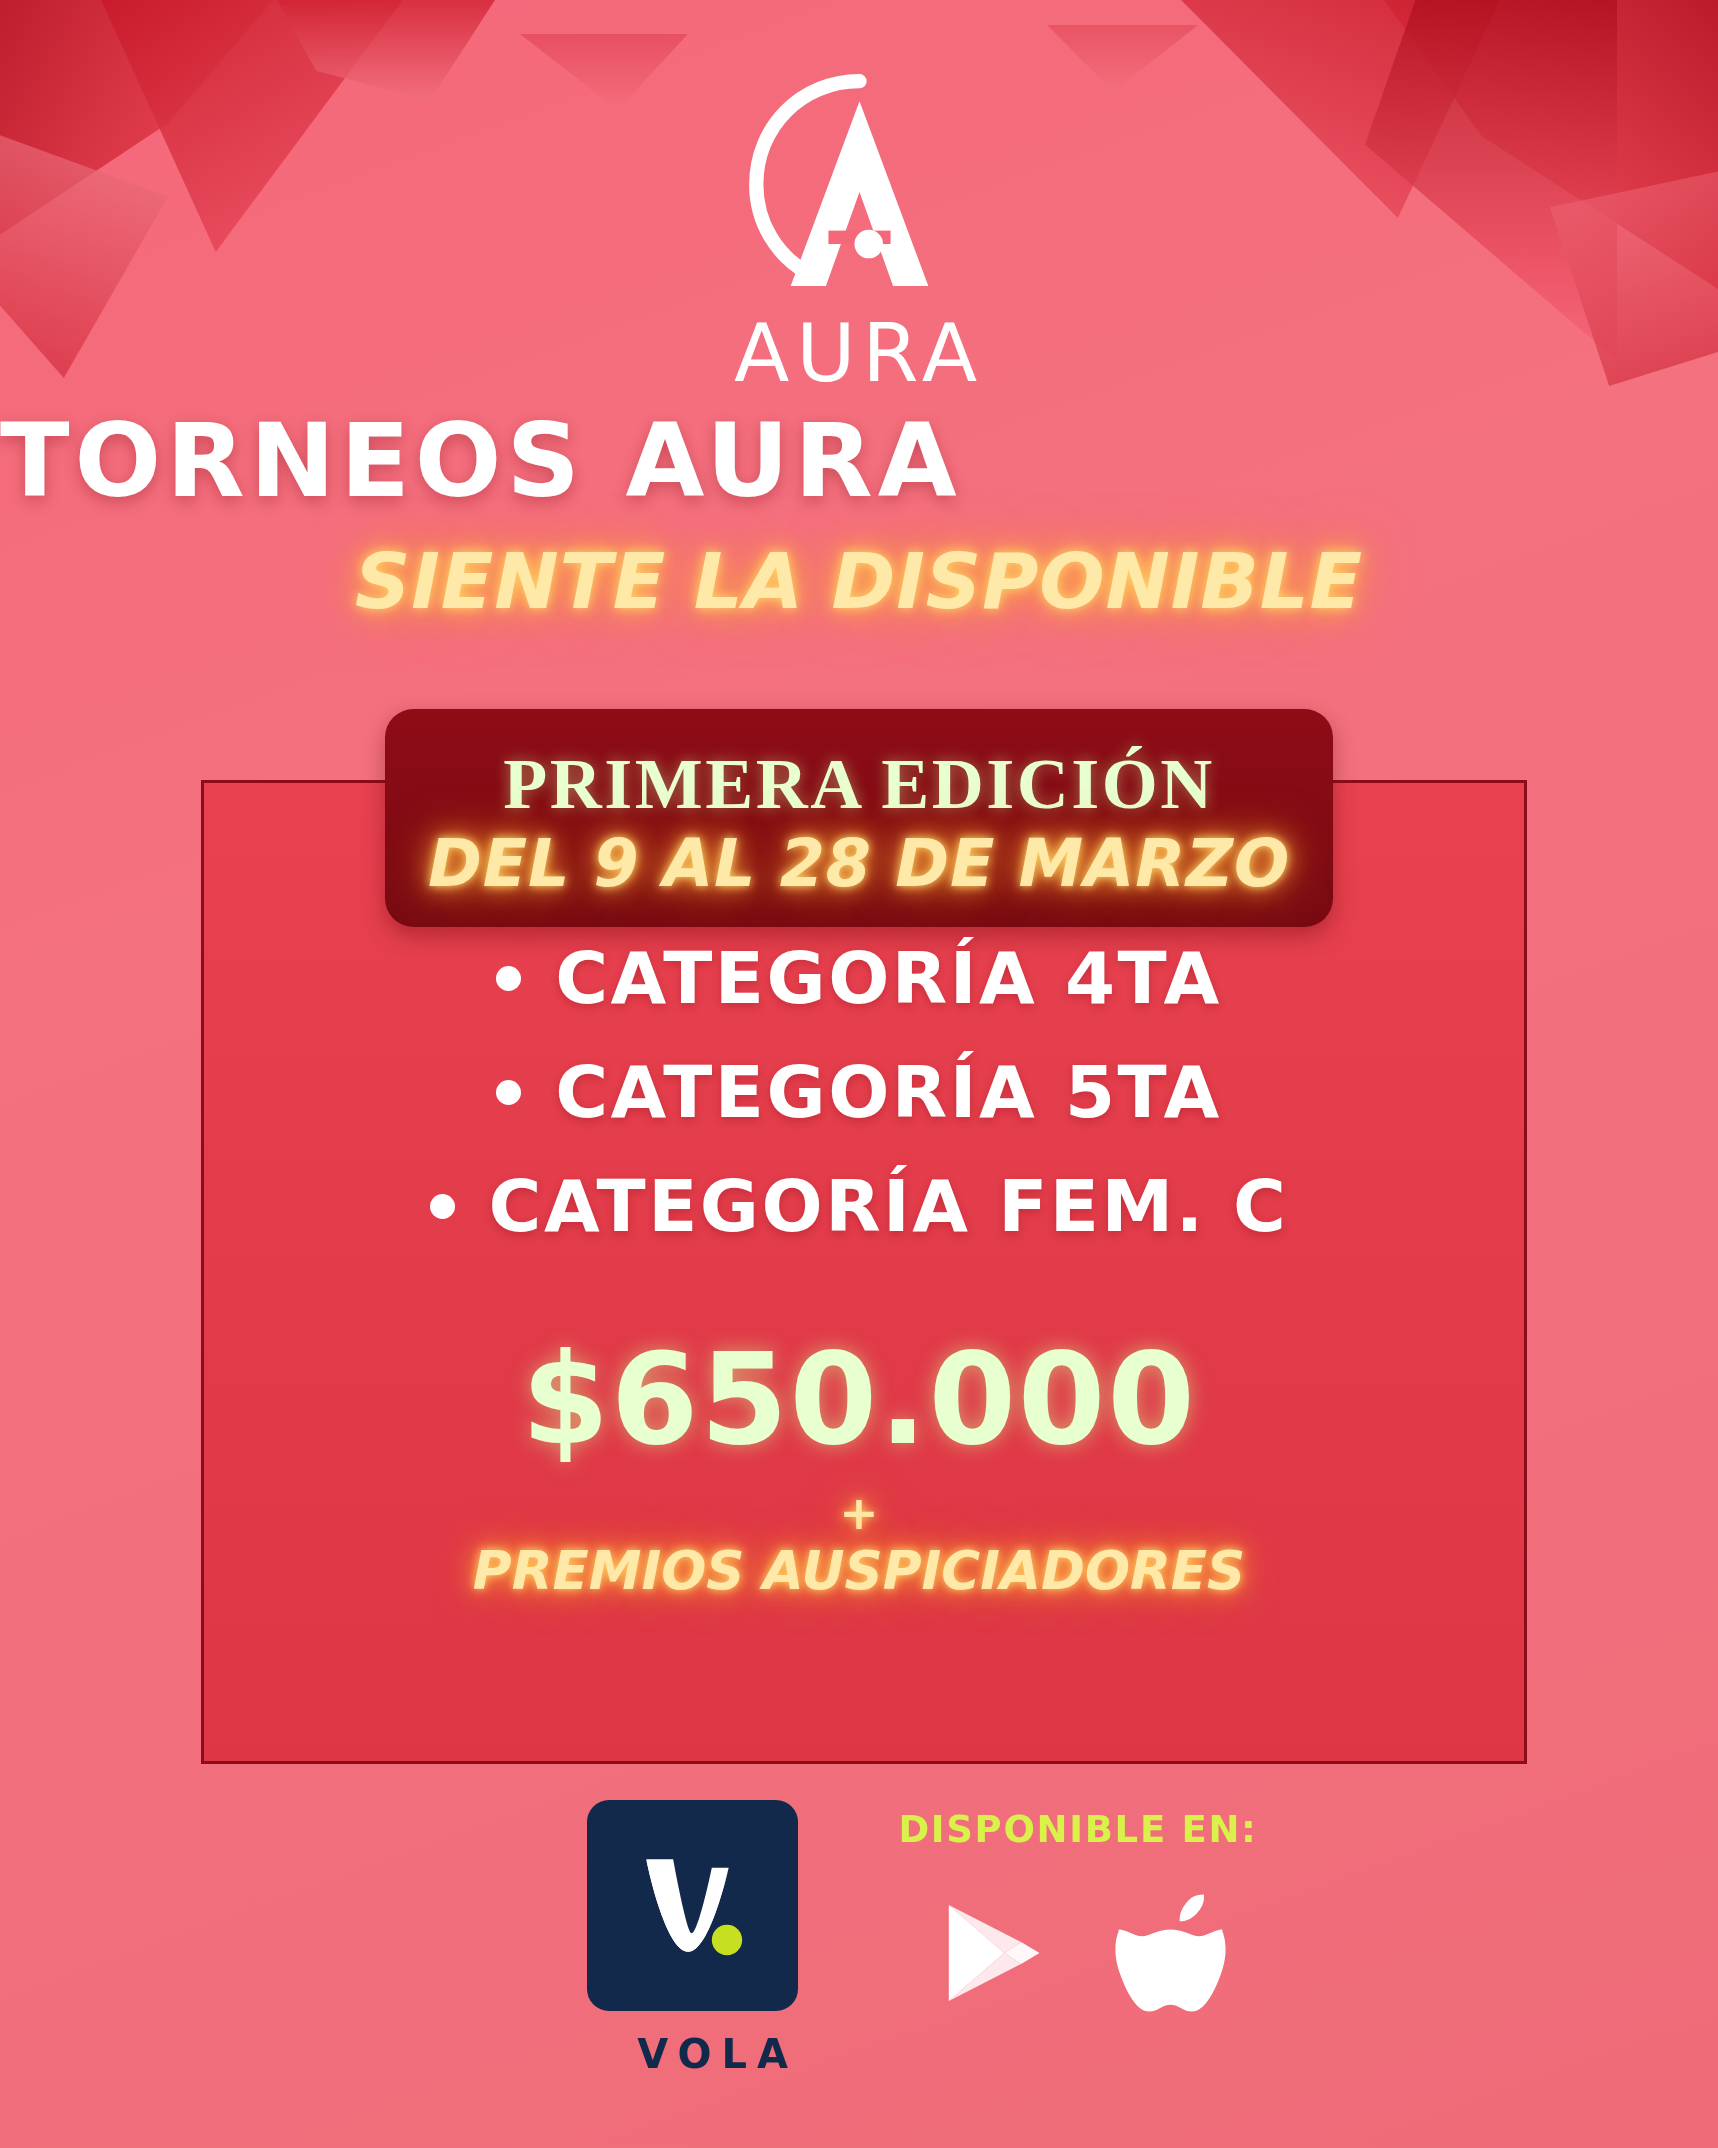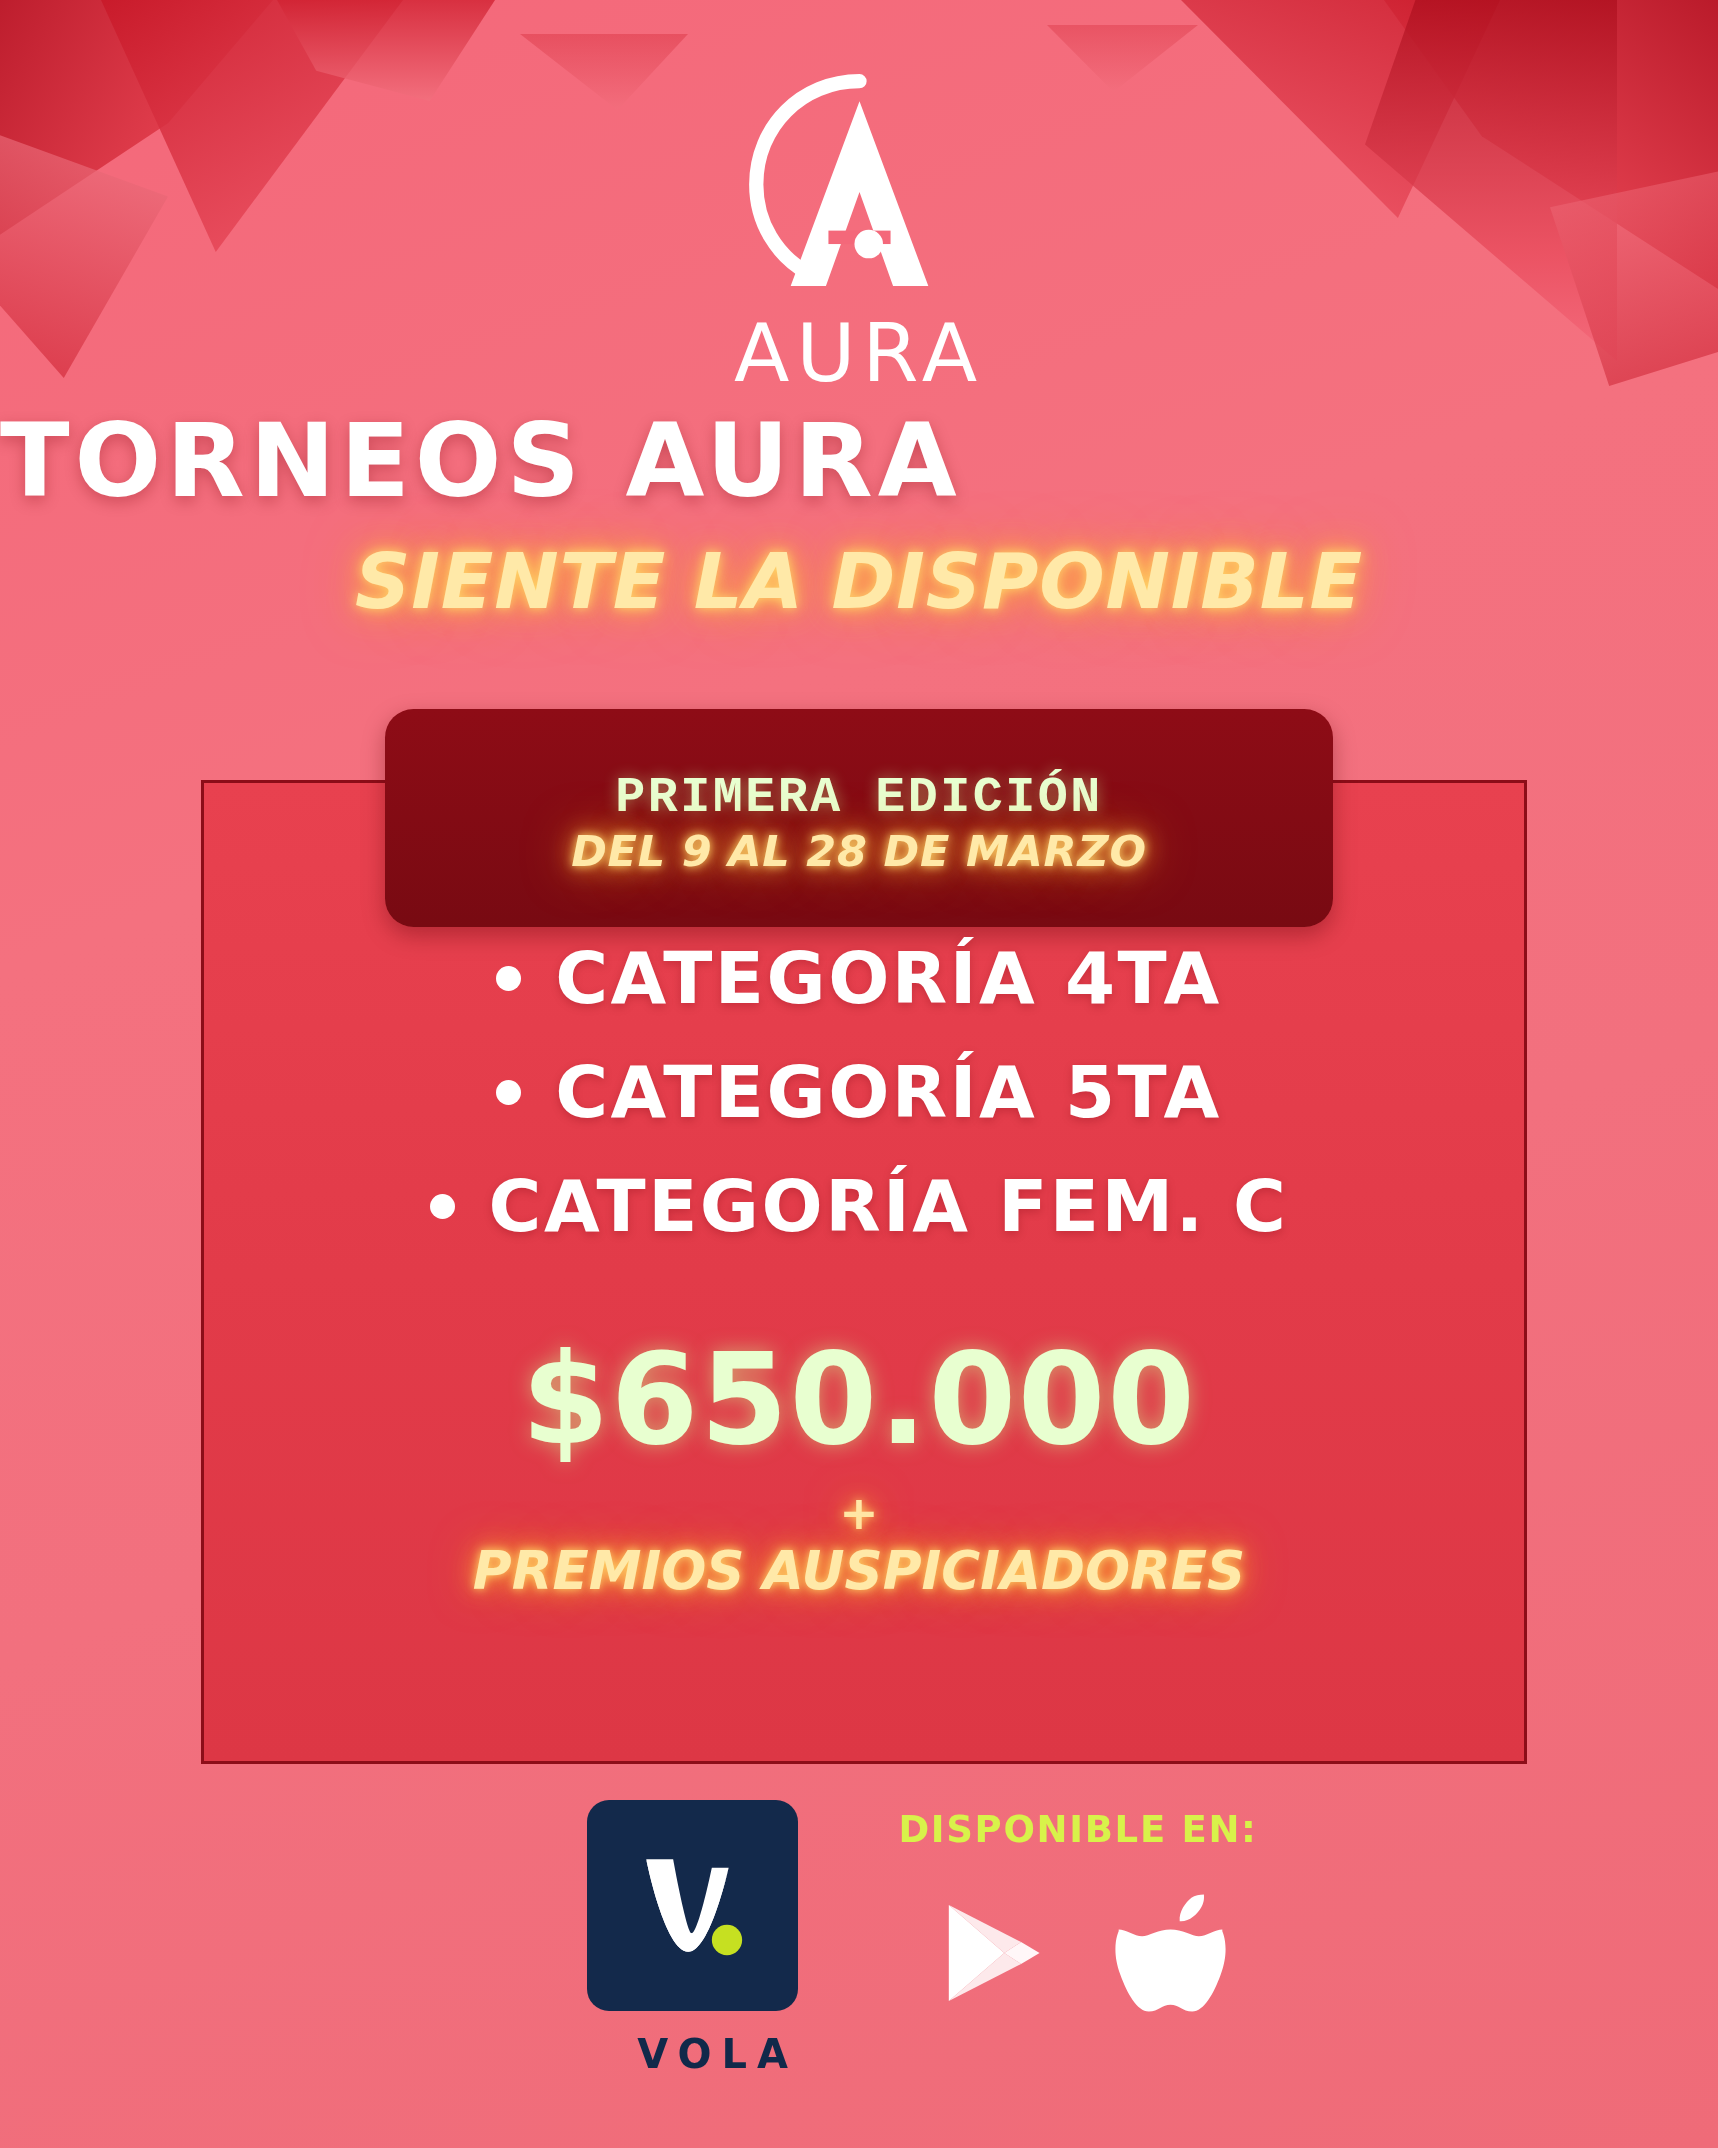--- a/index.html
+++ b/index.html
@@ -168,33 +168,33 @@
     height: 218px;
     background: linear-gradient(180deg, #8e0c16 0%, #780a12 100%);
     border-radius: 28.5px;
     box-shadow: 0 8.4px 22px rgba(90, 0, 8, .35);
     display: flex;
     flex-direction: column;
     align-items: center;
     justify-content: center;
   }
   .badge-line1 {
-    font-family: Liberation Mono, monospace;
-    font-weight: 700;
-    font-size: 50px;
+    font-family: Liberation Serif, serif;
+    font-weight: 700;
+    font-size: 72px;
     letter-spacing: 2.5px;
     color: #e8ffd0;
     text-shadow: 0 0 15px rgba(210,255,160,.45);
     margin-top: 8px;
   }
   .badge-line2 {
     font-family: "DejaVu Sans", sans-serif;
     font-weight: 700;
     font-style: italic;
-    font-size: 43px;
+    font-size: 65px;
     letter-spacing: 0.8px;
     color: #ffe9a8;
     text-shadow:
       0 0 10px #ffd76a,
       0 0 25px #ffac3a,
       0 0 49px rgba(255,140,30,.8);
   }
 
   
   .cats {

